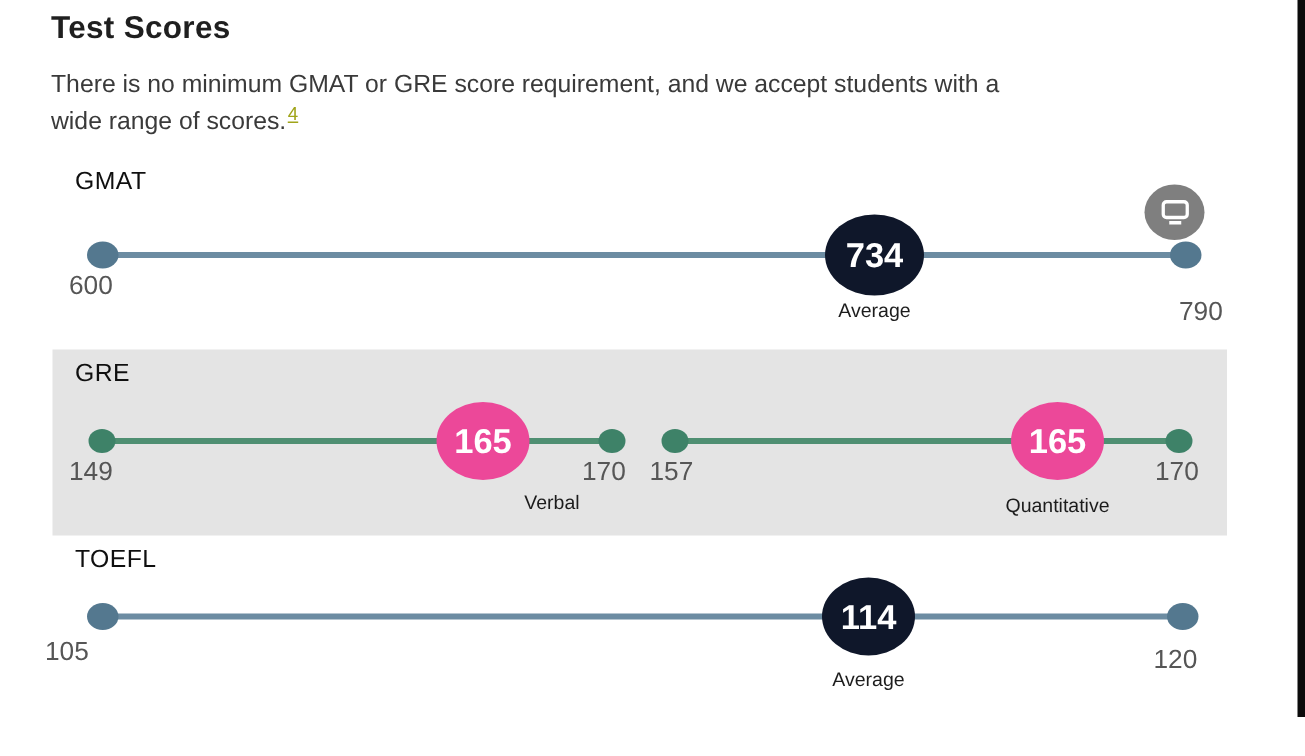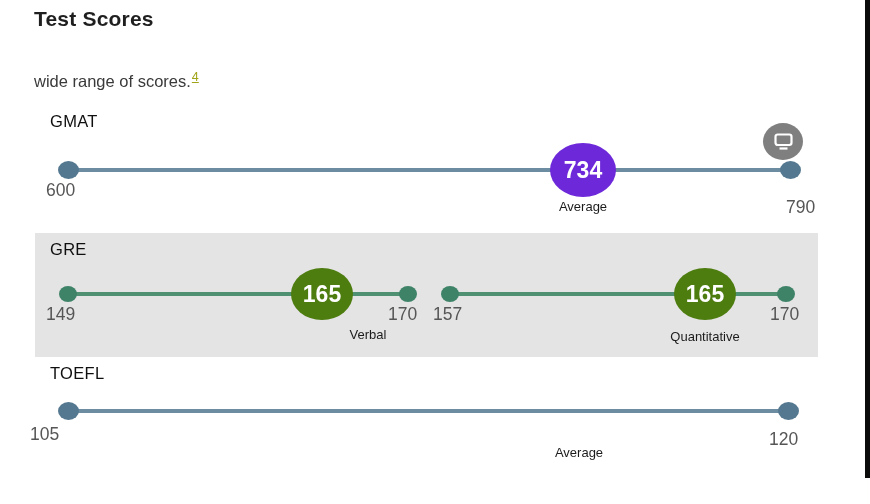--- a/index.html
+++ b/index.html
@@ -36,22 +36,22 @@
   .slate-dot { background:#54788F; }
   .green-dot { background:#3E8268; }
   .dot-lg { width:21px; height:18px; }
   .dot-sm { width:18px; height:16px; }
 
   .bubble {
     position:absolute; border-radius:50%;
     display:flex; align-items:center; justify-content:center;
     color:#ffffff; font-weight:bold; font-size:23px;
   }
-  .slate-bubble { background:#6d28d9;justify-content:center; }
-  .green-bubble { background:#4d7c0f; }
+  .slate-bubble { background:#0f172a;justify-content:center; }
+  .green-bubble { background:#ec4899; }
 
   .minmax { position:absolute; font-size:17.5px; color:#565656; }
   .sublabel {
     position:absolute; font-size:13px; color:#1c1c1c;
     transform:translateX(-50%); white-space:nowrap;
   }
 
   .gre-panel {
     position:absolute; left:35px; top:233px; width:783px; height:124px;
     background:#E4E4E4;
@@ -68,21 +68,21 @@
     background:#d9d9d9;
   }
 </style>
 </head>
 <body>
 
 <div class="stage">
 
   <h2 class="title">Test Scores</h2>
 
-  <p class="intro"><br><span>wide range of scores.</span><a class="footnote-link">4</a></p>
+  <p class="intro"><span>There is no minimum GMAT or GRE score requirement, and we accept students with a</span><br><span>wide range of scores.</span><a class="footnote-link">4</a></p>
 
   <div class="section-label" style="left:50px; top:112px;">GMAT</div>
   <div class="range-line slate-line" style="left:68px; top:168px; width:722px;"></div>
   <div class="dot dot-lg slate-dot" style="left:58px; top:161px;"></div>
   <div class="dot dot-lg slate-dot" style="left:780px; top:161px;"></div>
   <div class="bubble slate-bubble" style="left:550px; top:143px; width:66px; height:54px;">
       <span>734</span>
     </div>
   <div class="sublabel" style="left:583px; top:199px;">Average</div>
   <div class="minmax" style="left:46px; top:180px;text-align:center;">600</div>
@@ -116,20 +116,23 @@
       <span>165</span>
     </div>
   <div class="minmax" style="left:433px; top:304px;">157</div>
   <div class="minmax" style="left:770px; top:304px;">170</div>
   <div class="sublabel" style="left:705px; top:329px;">Quantitative</div>
 
   <div class="section-label" style="left:50px; top:364px;">TOEFL</div>
   <div class="range-line slate-line" style="left:68px; top:409px; width:720px;"></div>
   <div class="dot dot-lg slate-dot" style="left:58px; top:402px;"></div>
   <div class="dot dot-lg slate-dot" style="left:778px; top:402px;"></div>
+  <div class="bubble slate-bubble" style="left:548px; top:385px; width:62px; height:52px;">
+      <span>114</span>
+    </div>
   <div class="sublabel" style="left:579px; top:445px;">Average</div>
   <div class="minmax" style="left:30px; top:424px;">105</div>
   <div class="minmax" style="left:769px; top:429px;">120</div>
 
   <div class="divider"></div>
 
   <div class="frame-right"></div>
   <div class="frame-bottom"></div>
 </div>
 

